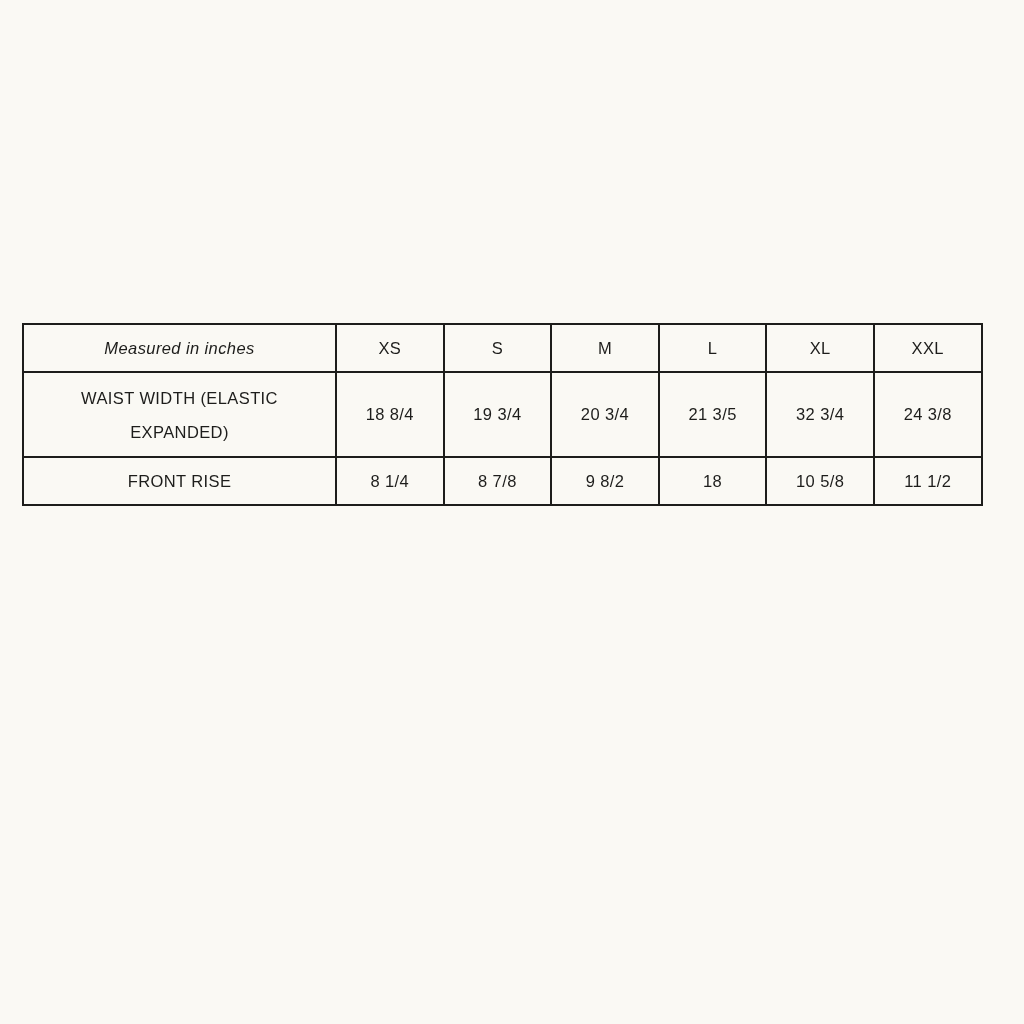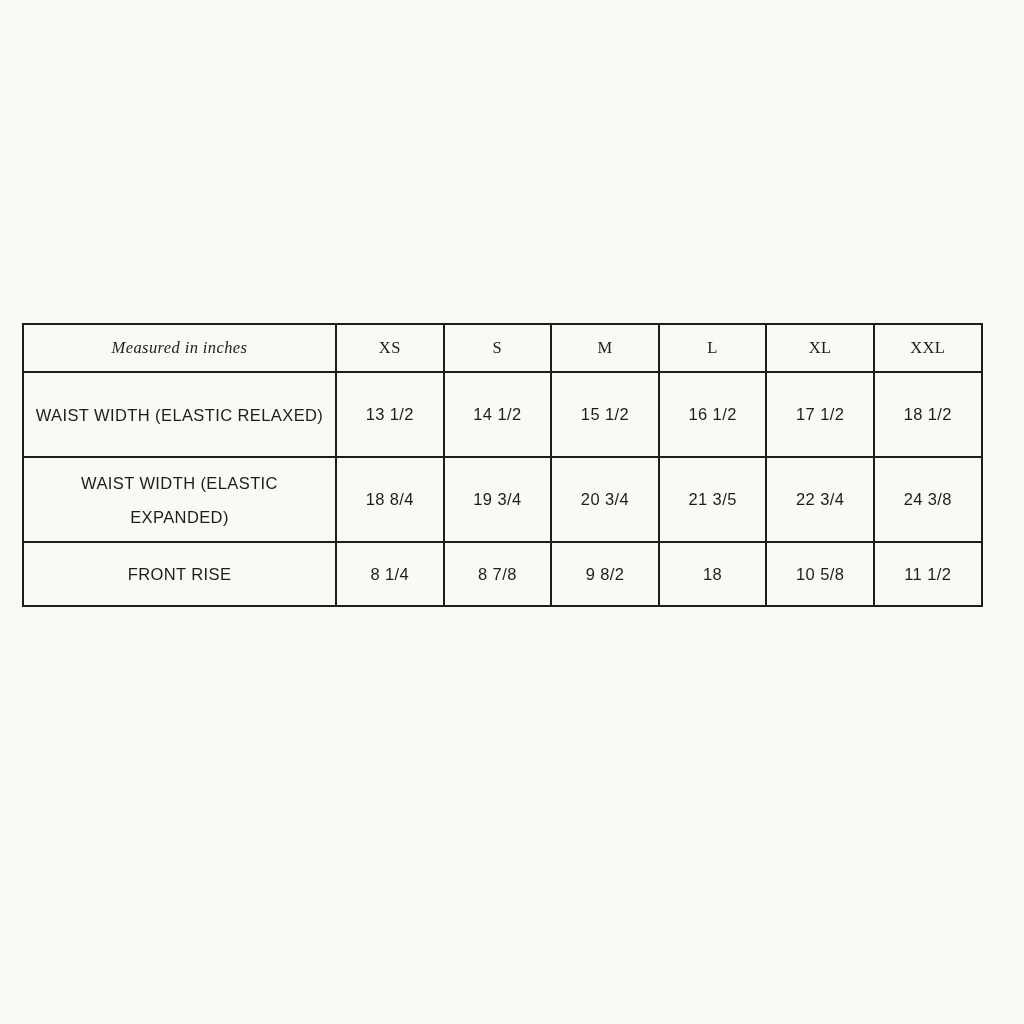--- a/index.html
+++ b/index.html
@@ -29,23 +29,23 @@
   table.size-chart th,
   table.size-chart td {
     border: 2px solid #1D1D1B;
     text-align: center;
     vertical-align: middle;
     padding: 0 10px;
     font-weight: 400;
     font-size: 16.5px;
     letter-spacing: 0.4px;
   }
-  tr.row-header   { height: 48px; font-family: Liberation Serif, serif; }
+  tr.row-header   { height: 48px; }
   tr.row-tall     { height: 85px; }
-  tr.row-normal   { height: 64px; }
+  tr.row-normal   { height: 48px; }
   th.corner-cell {
     font-style: italic;
     font-weight: 400;
     font-size: 17px;
     letter-spacing: 0.3px;
   }
   th.size-cell {
     font-weight: 400;
     font-size: 16.5px;
     letter-spacing: 0.8px;
@@ -80,37 +80,28 @@
       <tr class="row-header">
     <th class="corner-cell">Measured in inches</th>
     <th class="size-cell">XS</th>
     <th class="size-cell">S</th>
     <th class="size-cell">M</th>
     <th class="size-cell">L</th>
     <th class="size-cell">XL</th>
     <th class="size-cell">XXL</th>
   </tr>
 
-  <tr class="row-tall">
-    <td class="label-cell">WAIST WIDTH (ELASTIC RELAXED)</td>
-    <td class="value-cell">13 1/2</td>
-    <td class="value-cell">14 1/2</td>
-    <td class="value-cell">15 1/2</td>
-    <td class="value-cell">16 1/2</td>
-    <td class="value-cell">17 1/2</td>
-    <td class="value-cell">18 1/2</td>
-  </tr>
 
   <tr class="row-tall">
     <td class="label-cell">WAIST WIDTH (ELASTIC EXPANDED)</td>
     <td class="value-cell">18 8/4</td>
     <td class="value-cell">19 3/4</td>
     <td class="value-cell">20 3/4</td>
     <td class="value-cell">21 3/5</td>
-    <td class="value-cell">22 3/4</td>
+    <td class="value-cell">32 3/4</td>
     <td class="value-cell">24 3/8</td>
   </tr>
 
   <tr class="row-normal">
     <td class="label-cell">FRONT RISE</td>
     <td class="value-cell">8 1/4</td>
     <td class="value-cell">8 7/8</td>
     <td class="value-cell">9 8/2</td>
     <td class="value-cell">18</td>
     <td class="value-cell">10 5/8</td>

